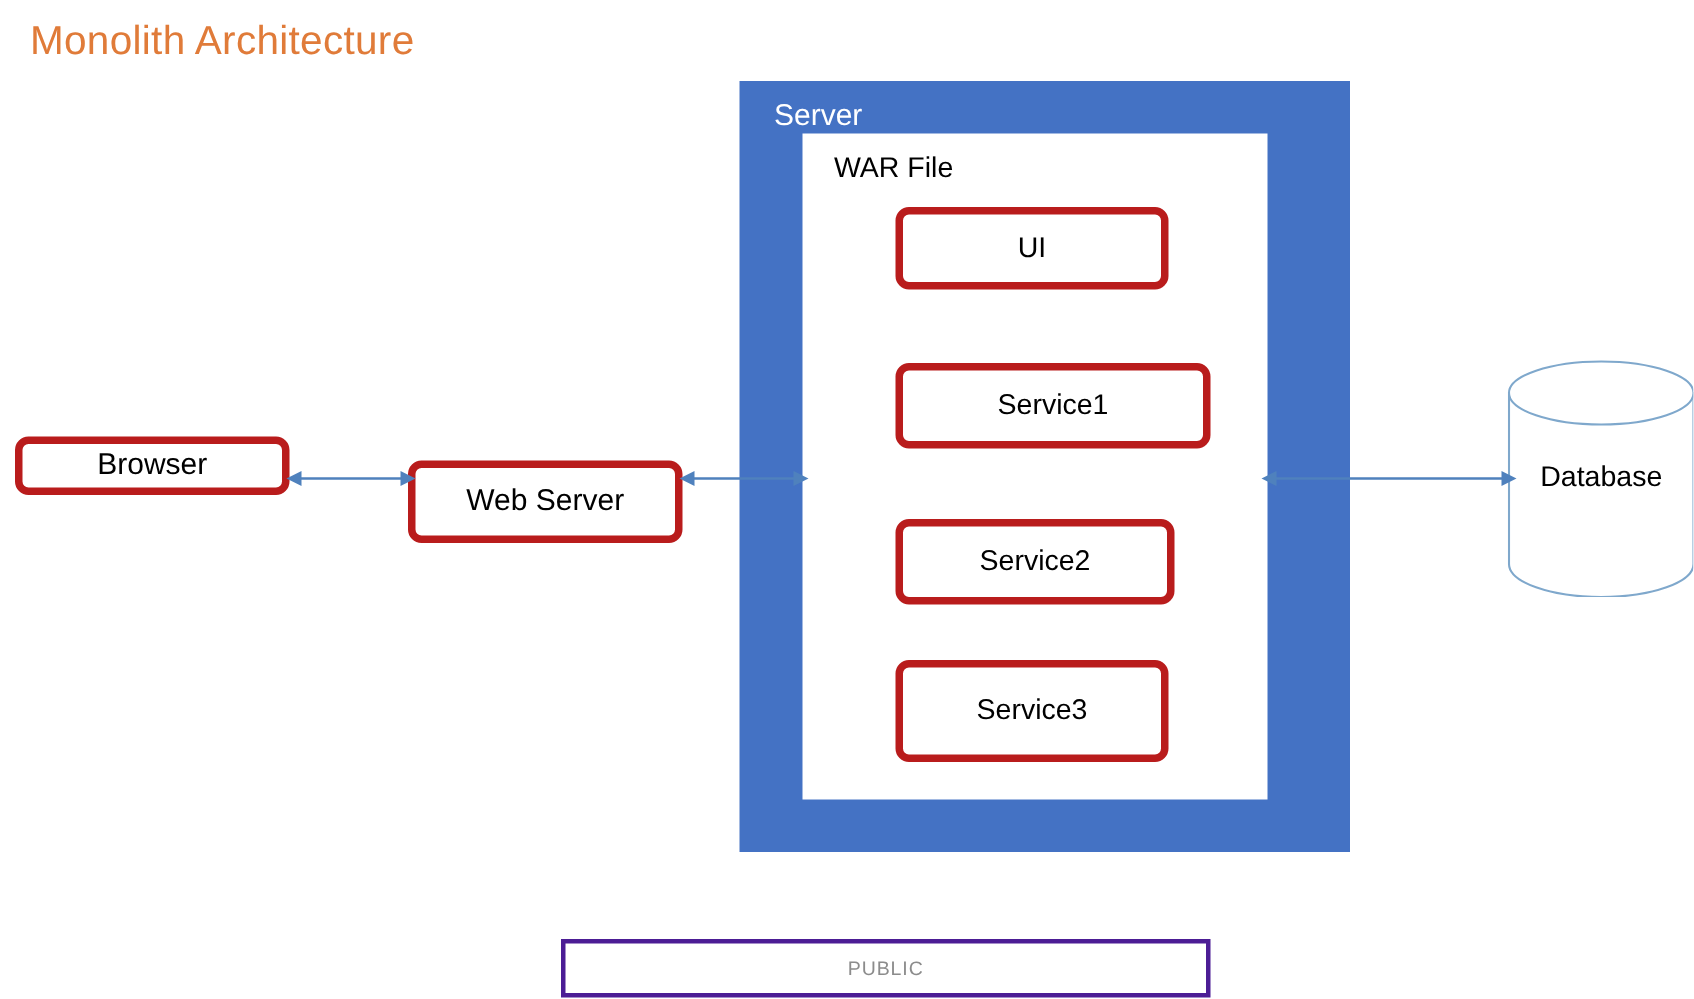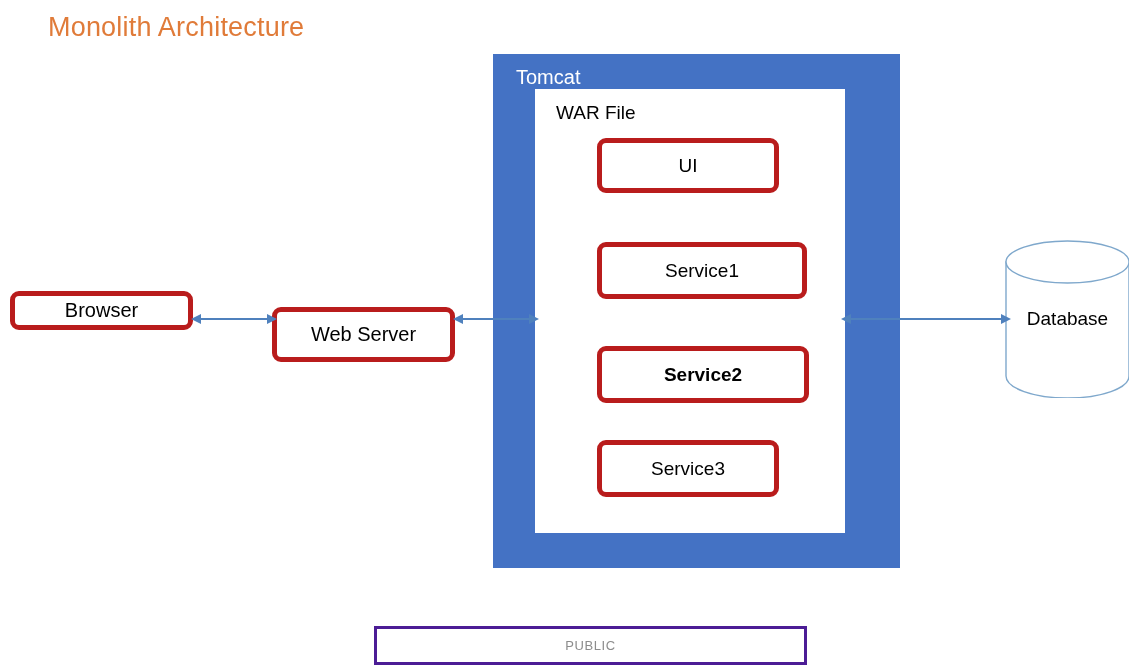--- a/index.html
+++ b/index.html
@@ -20,21 +20,20 @@
 
   
   #page-title {
     position: absolute;
     left: 20px;
     top: 12px;
     font-size: 27px;
     color: #E07B39;
     letter-spacing: 0.2px;
     white-space: nowrap;
-    margin-left: 28px;
   }
 
   
   #tomcat-container {
     position: absolute;
     left: 493px;
     top: 54px;
     width: 407px;
     height: 514px;
     background: #4472C4;
@@ -78,22 +77,22 @@
     align-items: center;
     justify-content: center;
     font-size: 19px;
     color: #000000;
     white-space: nowrap;
   }
 
   
   #node-ui       { left: 597px; top: 138px; width: 182px; height: 55px; }
   #node-service1 { left: 597px; top: 242px; width: 210px; height: 57px; }
-  #node-service2 { left: 597px; top: 346px; width: 212px; height: 57px; font-weight: bold; }
-  #node-service3 { left: 597px; top: 440px; width: 182px; height: 57px; }
+  #node-service2 { left: 597px; top: 346px; width: 186px; height: 57px; }
+  #node-service3 { left: 597px; top: 440px; width: 182px; height: 68px; }
 
   
   #node-browser    { left: 10px;  top: 291px; width: 183px; height: 39px; font-size: 20px; }
   #node-webserver  { left: 272px; top: 291px; width: 183px; height: 55px; font-size: 20px; margin-top: 16px; }
 
   
   #node-database {
     position: absolute;
     left: 1005px;
     top: 240px;
@@ -147,21 +146,21 @@
   }
 </style>
 </head>
 <body>
 
 <div id="canvas">
 
   <div id="page-title">Monolith Architecture</div>
 
   <div id="tomcat-container">
-    <div id="tomcat-label">Tomcat</div>
+    <div id="tomcat-label">Server</div>
   </div>
 
   <div id="warfile-container">
     <div id="warfile-label">WAR File</div>
   </div>
 
   <div class="node-box" id="node-ui">UI</div>
 
   <div class="node-box" id="node-service1">Service1</div>
 

